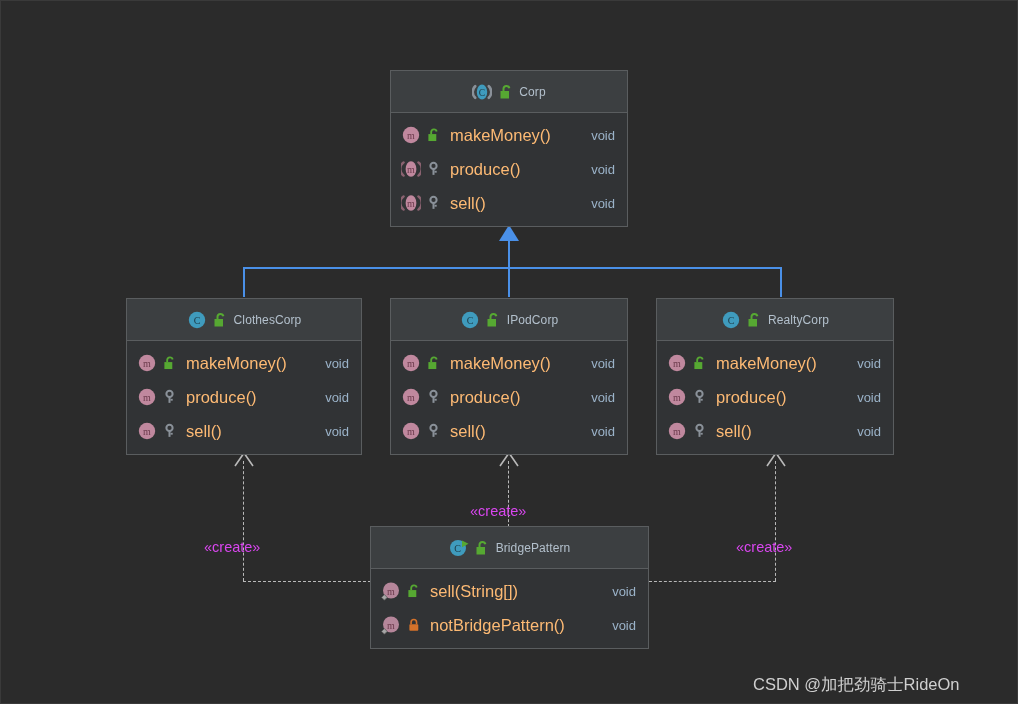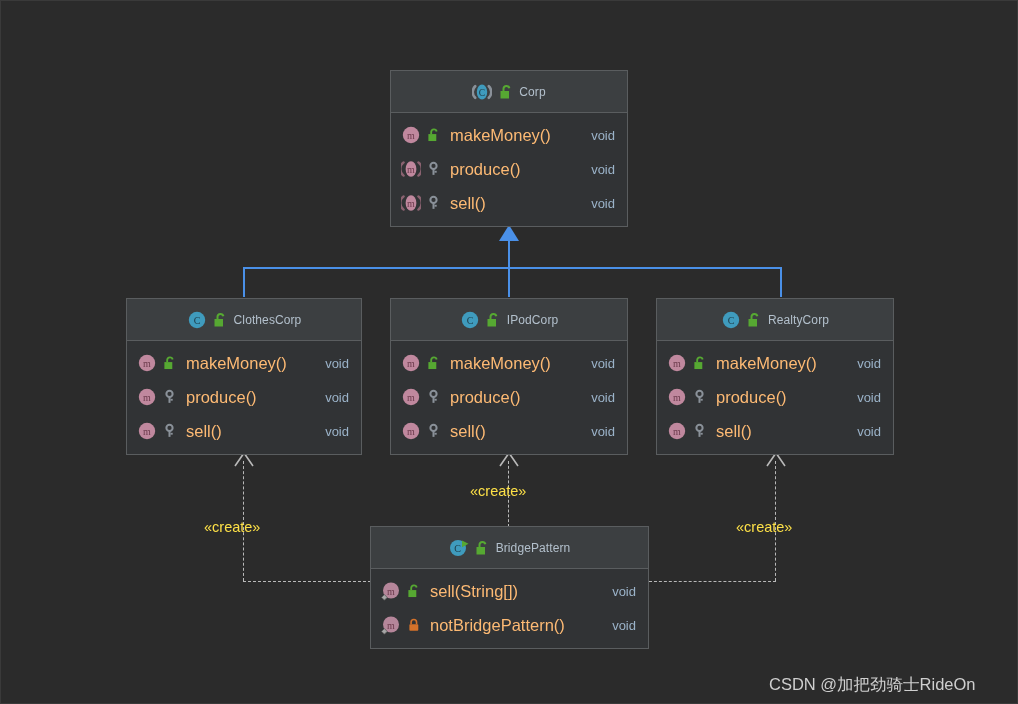--- a/index.html
+++ b/index.html
@@ -102,23 +102,24 @@
   .arrow-solid {
     position: absolute;
     width: 0; height: 0;
     border-left: 10px solid transparent;
     border-right: 10px solid transparent;
     border-bottom: 16px solid #4a90e8;
   }
 
   .create-label {
     position: absolute;
-    color: #fde047;
+    color: #d946ef;
     font-size: 14.5px;
     white-space: nowrap;
+    margin-top: 20px;
   }
 
   .watermark {
     position: absolute;
     color: #cfcfcf;
     font-size: 16.5px;
     white-space: nowrap;
   }
 </style>
 </head>
@@ -506,15 +507,15 @@
             <rect x="1.6" y="7" width="10.4" height="7.6" rx="1" fill="#d4722a"></rect>
           </svg>
         </span>
         <span class="m-name">notBridgePattern()</span>
         <span class="m-type">void</span>
       </div>
 
     </div>
   </div>
 
-  <div class="watermark" style="left:768px; top:673px;">CSDN @加把劲骑士RideOn</div>
+  <div class="watermark" style="left:752px; top:673px;">CSDN @加把劲骑士RideOn</div>
 
 </div>
 
 </body></html>

